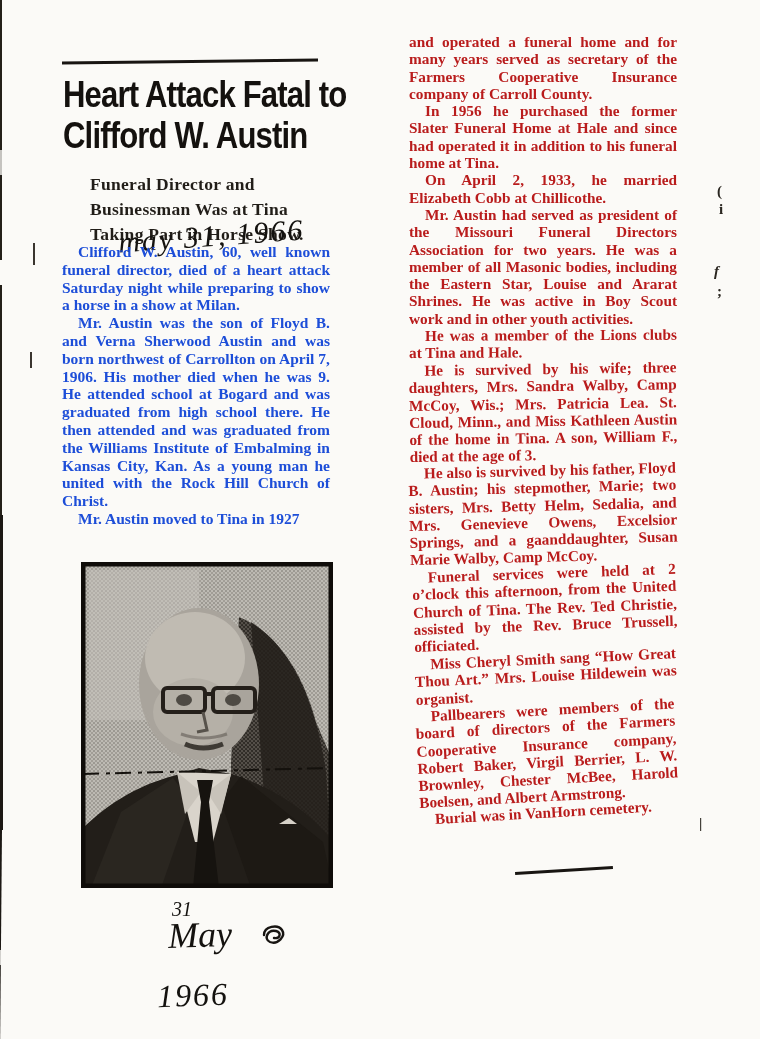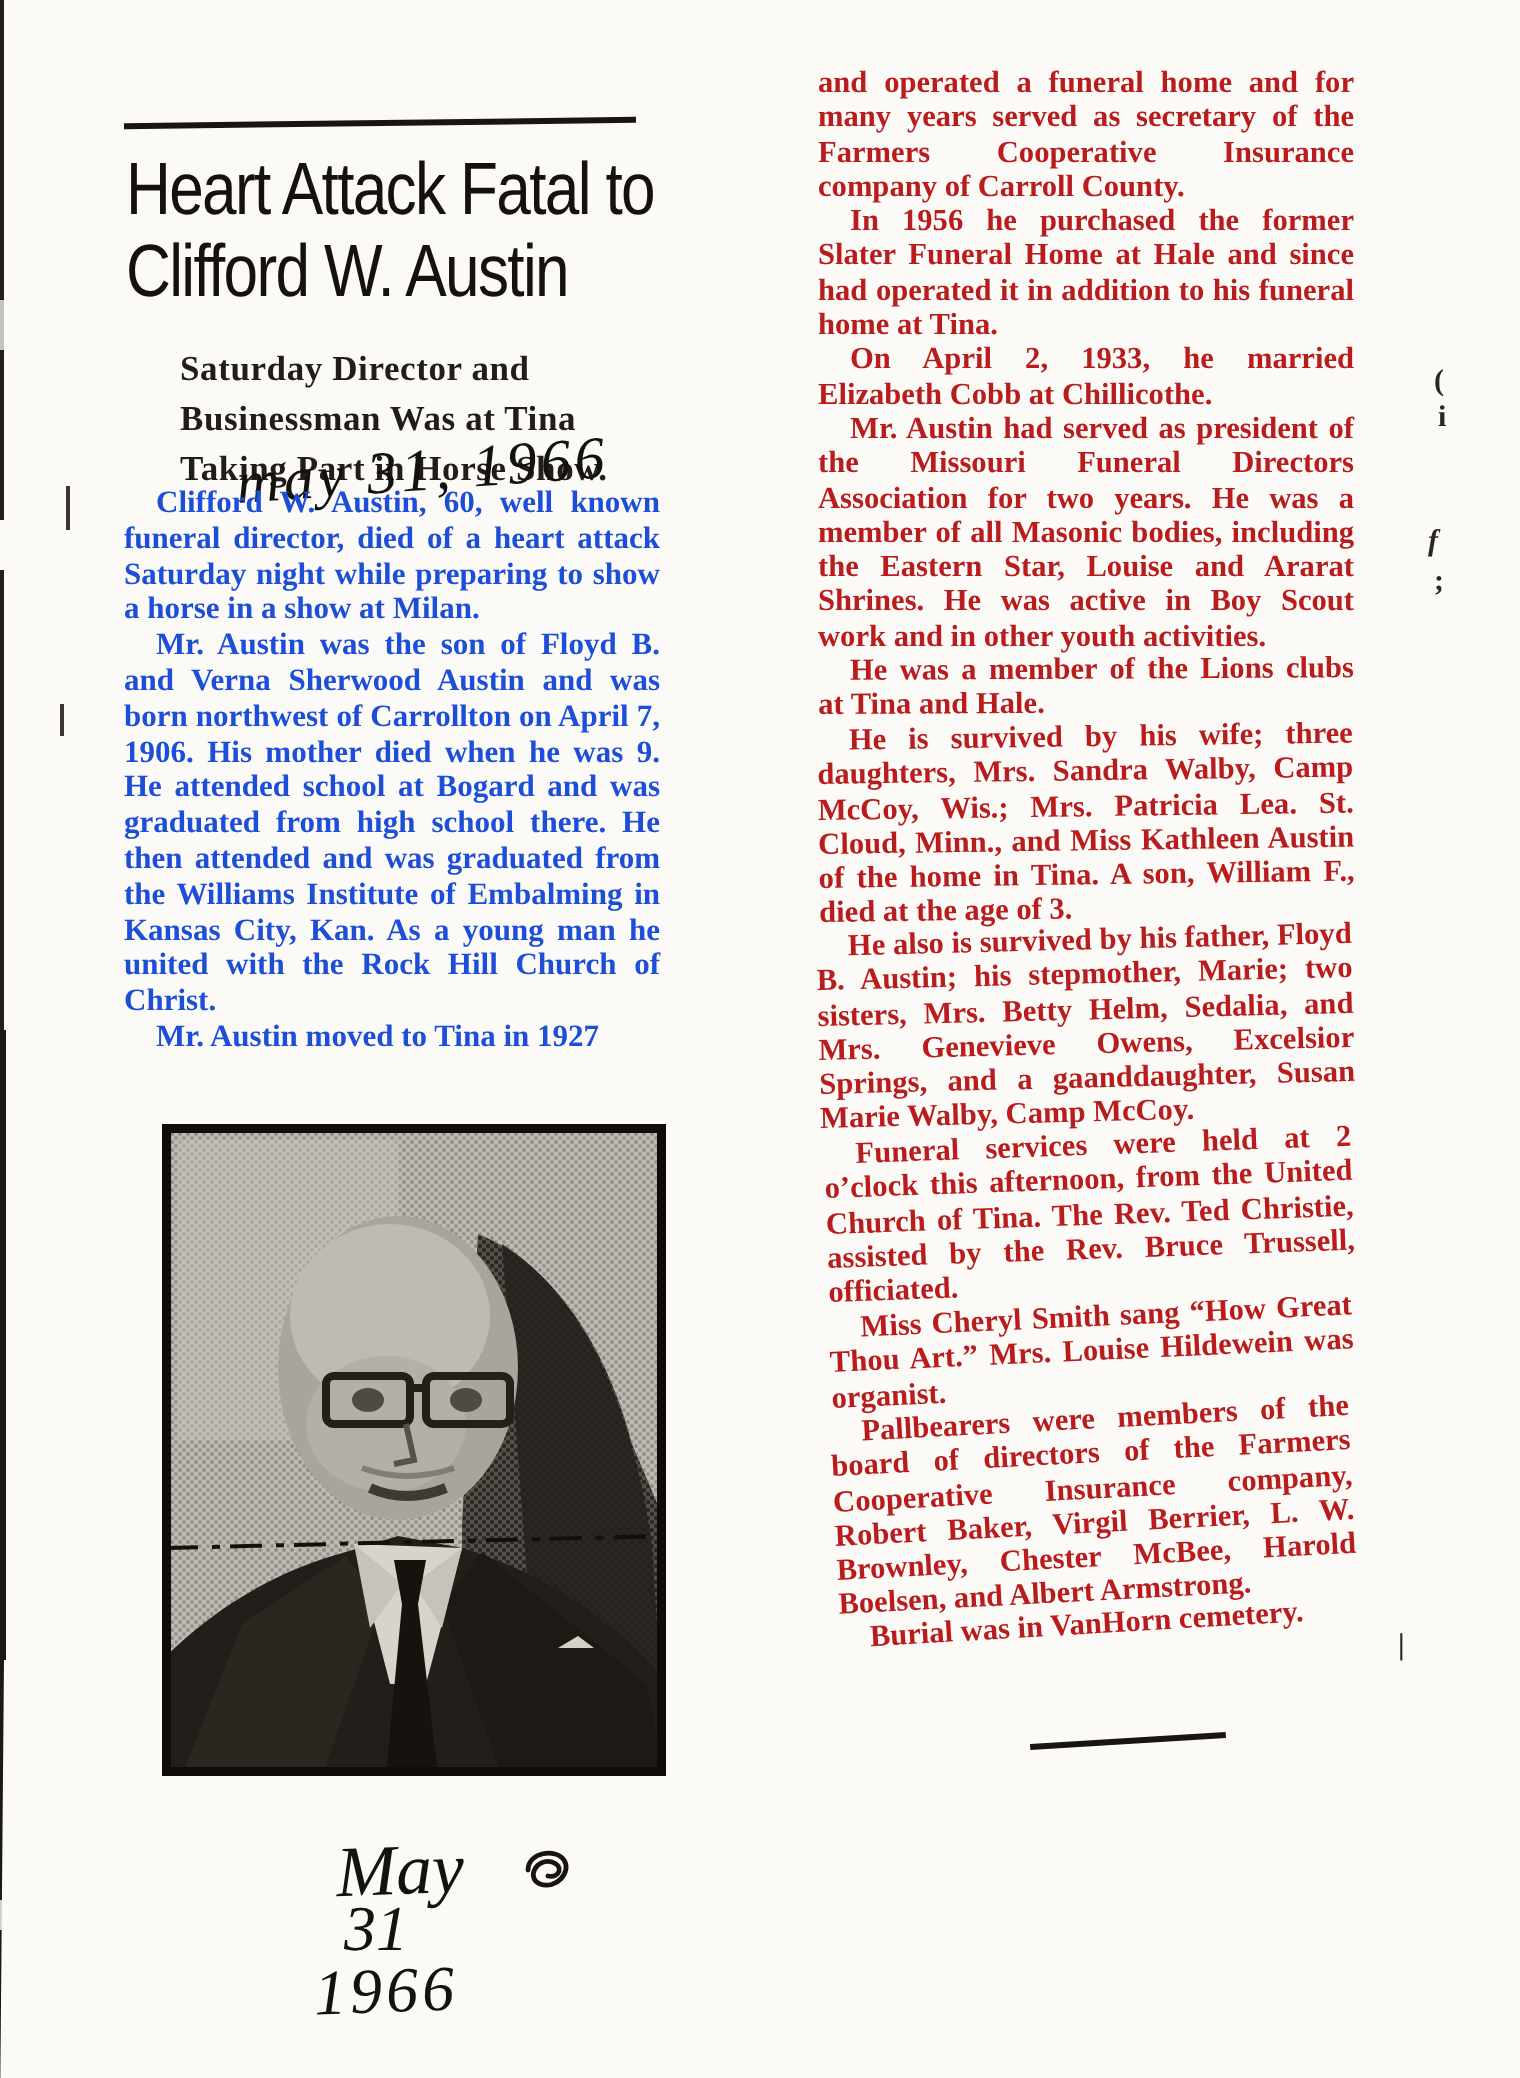--- a/index.html
+++ b/index.html
@@ -21,21 +21,21 @@
     background:repeating-linear-gradient(180deg,#1c1814 0 120px,rgba(28,24,20,0.2) 120px 135px);
   }
   .end-rule{left:515px;top:869px;width:98px;height:3px;transform:rotate(-3.5deg);}
   .margin-tick{position:absolute;width:2px;background:#3a352f;}
   .tick-a{left:33px;top:243px;height:22px;}
   .tick-b{left:30px;top:352px;height:16px;}
 
   
   .headline{
     position:absolute;left:63px;top:74px;width:280px;margin:0;
-    font-family:"Liberation Sans",sans-serif;font-weight:normal;
+    font-family:"Liberation Sans",sans-serif;font-weight:bold;
     font-size:37px;line-height:41px;letter-spacing:-1px;color:#14110e;
   }
   .headline .hl{display:inline-block;transform:scaleX(0.84);transform-origin:left;white-space:nowrap;}
   .subhead{
     position:absolute;left:90px;top:172px;width:245px;margin:0;
     font-size:17.5px;font-weight:bold;line-height:25px;letter-spacing:0.3px;color:#211d18;
   }
   .hand{font-style:italic;color:#14120f;}
   .overlay-date{
     position:absolute;left:118px;top:219px;
@@ -47,21 +47,21 @@
   }
   .left-body p,.right-body p{margin:0;text-indent:16px;}
 
   
   .photo{position:absolute;left:81px;top:562px;width:252px;height:326px;}
   .photo svg{display:block;}
 
   
   .hand-month{position:absolute;left:168px;top:914px;font-size:36px;transform:rotate(-2deg);}
   .scribble{position:absolute;left:258px;top:921px;}
-  .hand-day{position:absolute;left:172px;top:946px;font-size:32px;}
+  .hand-day{position:absolute;left:172px;top:898px;font-size:20px;}
   .hand-year{position:absolute;left:157px;top:977px;font-size:32px;transform:rotate(-2deg);letter-spacing:2px;}
 
   
   .right-body{
     position:absolute;left:409px;top:33px;width:268px;
     font-size:15.3px;font-weight:bold;line-height:17.3px;text-align:justify;color:#b91c1c;
   }
   .right-body p{transform-origin:left center;}
   .right-body p:nth-of-type(1){text-indent:0;}
   .right-body p:nth-of-type(5){transform:rotate(-0.3deg);}
@@ -92,21 +92,21 @@
   <div class="hline end-rule"></div>
   <div class="margin-tick tick-a"></div>
   <div class="margin-tick tick-b"></div>
 
   <h1 class="headline">
     <span class="hl">Heart Attack Fatal to</span><br>
     <span class="hl">Clifford W. Austin</span>
   </h1>
 
   <h2 class="subhead">
-    <span>Saturday Director and</span><br>
+    <span>Funeral Director and</span><br>
     <span>Businessman Was at Tina</span><br>
     <span>Taking Part in Horse Show.</span>
   </h2>
 
   <div class="hand overlay-date">may 31, 1966</div>
 
   <div class="left-body">
     <p>Clifford W. Austin, 60, well known funeral director, died of a heart attack Saturday night while preparing to show a horse in a show at Milan.</p>
     <p>Mr. Austin was the son of Floyd B. and Verna Sherwood Austin and was born northwest of Carrollton on April 7, 1906.  His mother died when he was 9.  He attended school at Bogard and was graduated from high school there.  He then attended and was graduated from the Williams Institute of Embalming in Kansas City, Kan.  As a young man he united with the Rock Hill Church of Christ.</p>
     <p>Mr. Austin moved to Tina in 1927</p>

